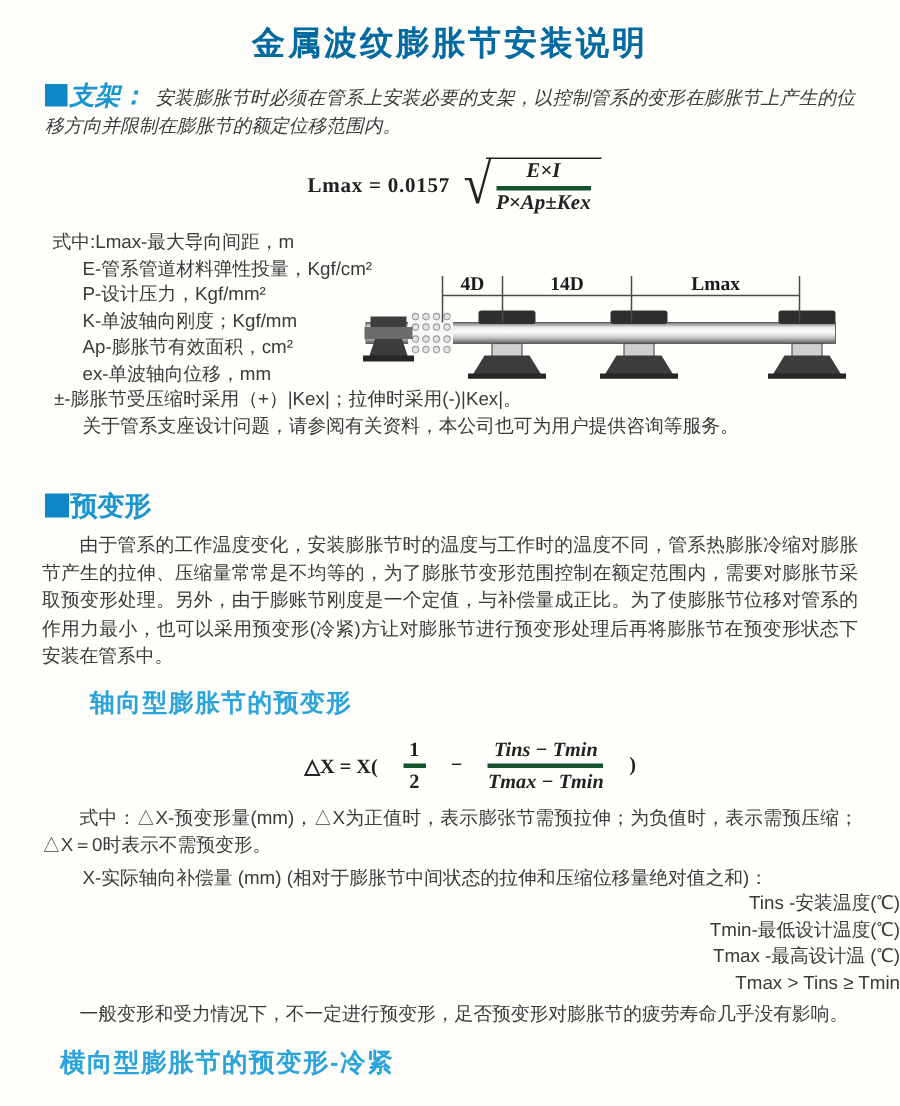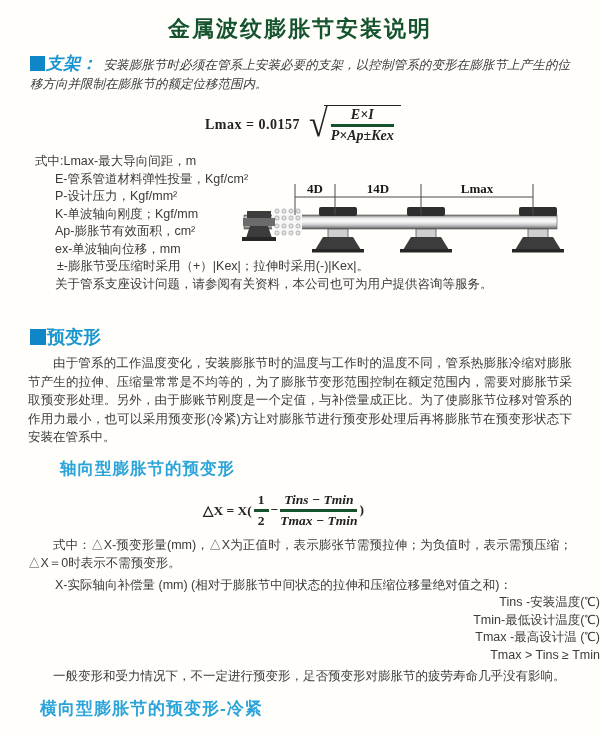--- a/index.html
+++ b/index.html
@@ -6,21 +6,21 @@
   html,body { width:600px; }
   body {
     font-family:"Liberation Sans", sans-serif;
     font-size:12.5px;
     color:#3a3a3a;
     background:#fffefb;
   }
   .page { position:relative; width:600px; height:737px; overflow:hidden; background:#fffefb; }
 
   .title {
-    text-align:center; font-size:22px; font-weight:bold; color:#14532d;
+    text-align:center; font-size:22px; font-weight:bold; color:#0369a1;
     letter-spacing:2px; padding-top:14px; margin-bottom:10px;
   }
 
   .p1 { margin:6px 30px 0; line-height:19px; text-align:justify;font-style:italic; }
   .marker {
     display:inline-block; width:15px; height:15px; background:#0f86c5;
     vertical-align:-2px; margin-right:1px;
   }
   .h-blue { color:#1995d0; font-size:17px; font-weight:bold; margin-right:6px; }
   .p2 { margin:3px 30px 0; text-indent:2em; line-height:19px; }
@@ -31,35 +31,35 @@
   .radical { font-size:34px; font-weight:400; line-height:0.85; margin-right:-4px; transform:scaleY(1.12); }
   .sqrt-body { border-top:1.6px solid #222; padding:1px 7px 0; }
   .frac { display:inline-flex; flex-direction:column; text-align:center; font-style:italic; }
   .frac .num { border-bottom:3px solid #14532d; padding:0 4px 1px; }
   .frac .den { padding-top:1px; }
   .frac.upright { font-style:normal; }
 
   .defs-wrap { position:relative; margin-top:7px; height:160px; }
   .defs-intro { margin-left:35px; line-height:17.5px; }
   .def-item { margin-left:55px; line-height:17.5px; }
-  .def-item.pm { margin-left:57px; }
+  .def-item.pm { margin-left:36px; }
   .def-outro { margin-left:55px; line-height:17.5px; }
 
   .diagram { position:absolute; left:241px; top:25px; }
 
   .sec-head { margin:12px 0 5px 30px; }
   .sec-head .marker { width:16px; height:16px; vertical-align:-2px; }
   .sec-head .h-blue { font-size:18px; margin-right:0; }
 
   .para-just { margin:2px 28px 0; line-height:18.6px; text-align:justify; text-indent:2em; }
 
   .subhead1 { margin:11px 0 0 60px; color:#2aa4da; font-size:16.5px; font-weight:bold; letter-spacing:1px; }
   .subhead2 { margin:12px 0 0 40px; color:#2aa4da; font-size:17px; font-weight:bold; letter-spacing:1px; }
 
-  .f2 { margin:12px 0 7px 203px; display:flex; align-items:center; gap:2px; font-weight:600; font-size:13.5px; }
+  .f2 { margin:12px 0 7px 203px; display:flex; align-items:center; gap:17px; font-weight:600; font-size:13.5px; }
 
   .expl { margin:7px 28px 0; line-height:18px; text-align:justify; text-indent:2em; }
   .xdef { margin:4px 28px 0 55px; line-height:18px; }
   .temp-item { margin-left:55px; line-height:17.6px;text-align:right; }
   .note { margin:3px 28px 0; text-indent:2em; line-height:18px; }
 </style>
 </head>
 <body>
 
 <div class="page">

